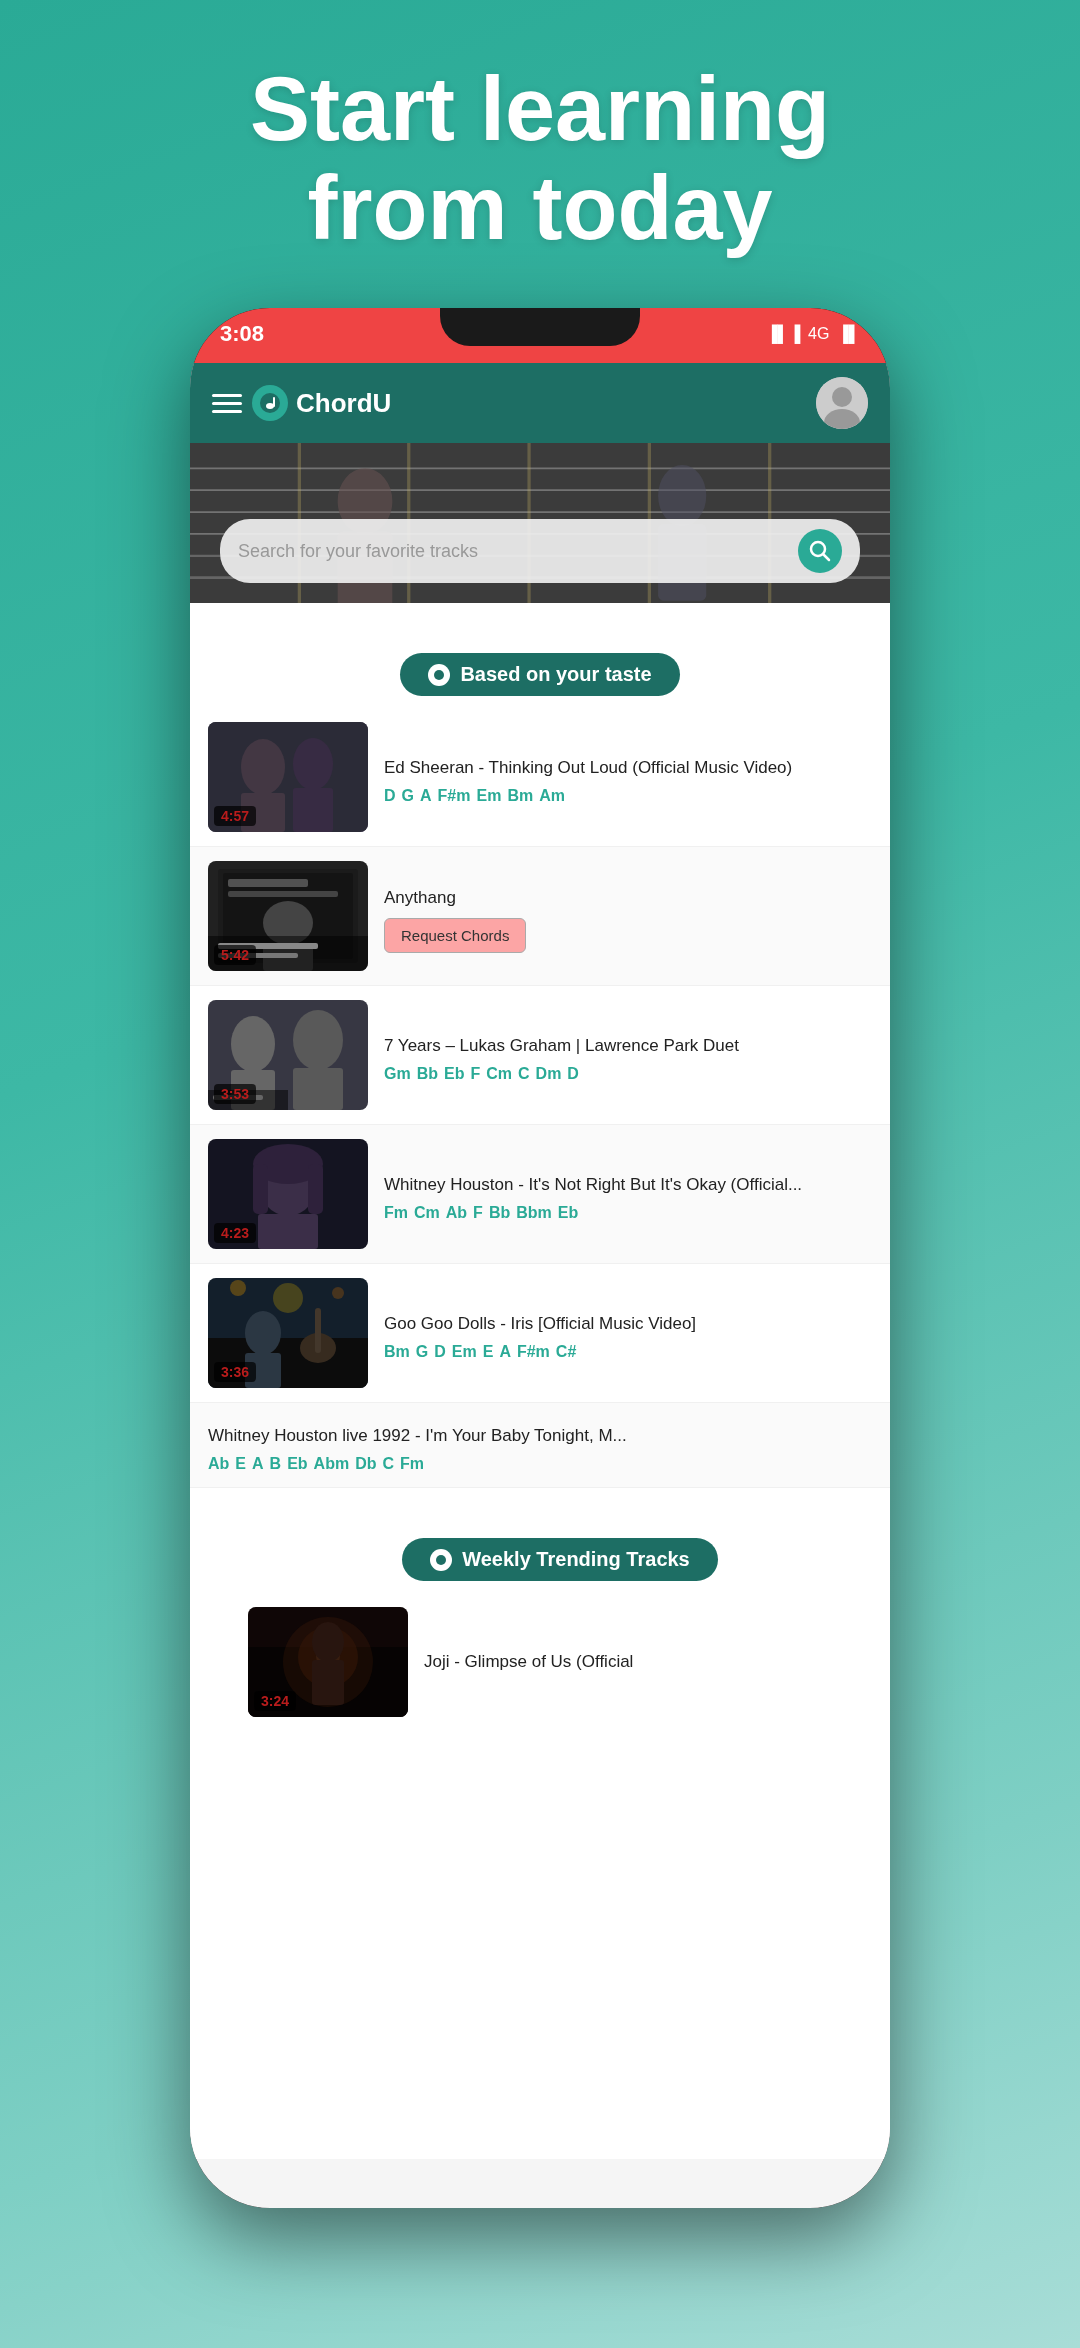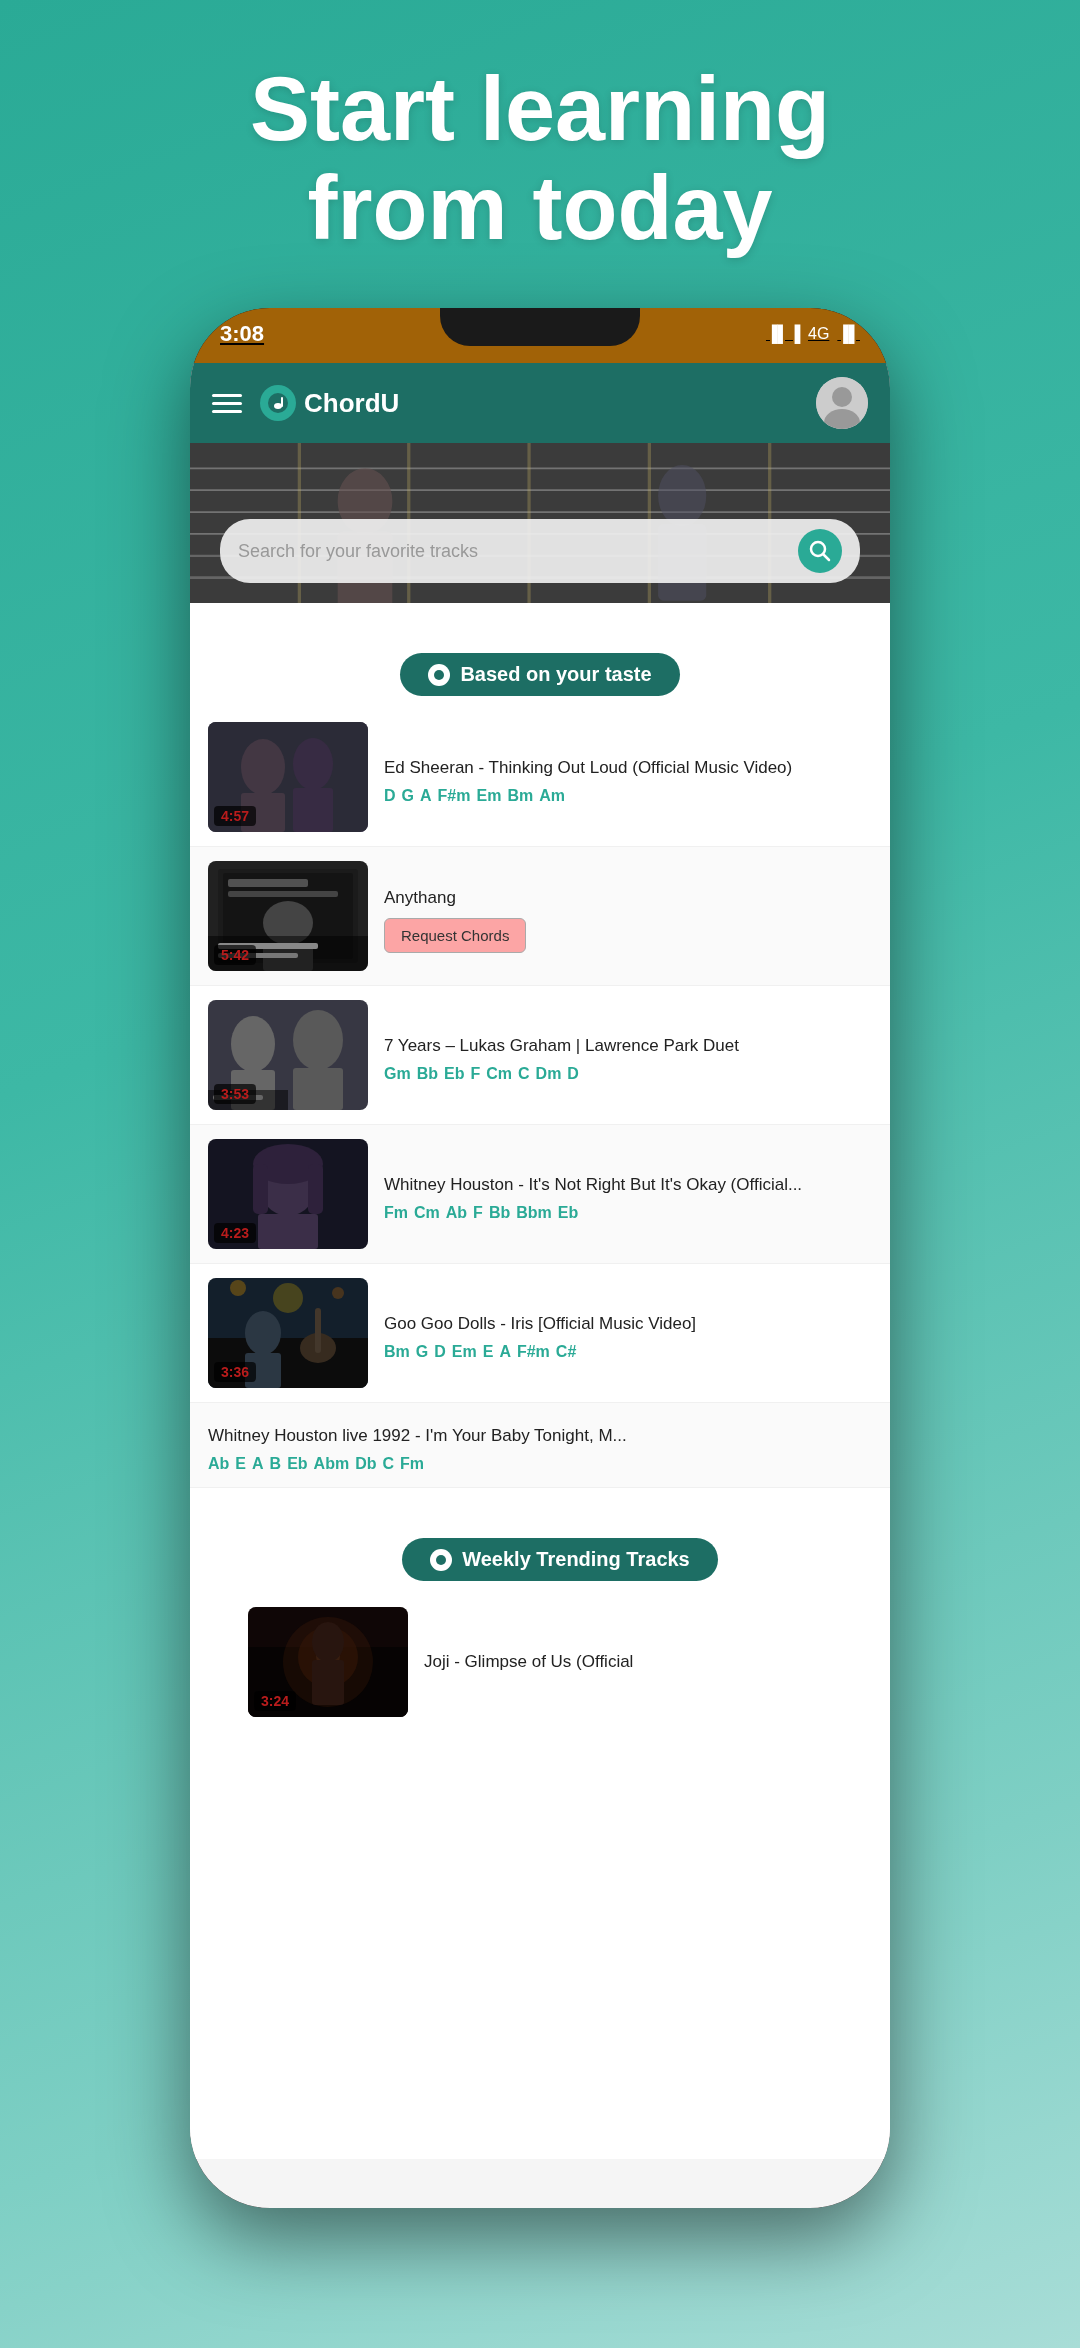--- a/index.html
+++ b/index.html
@@ -53,28 +53,27 @@
       z-index: 20;
     }
 
     
     .status-bar {
       position: absolute;
       top: 0;
       left: 0;
       right: 0;
       height: 55px;
-      background: #a16207;
+      background: #ef4444;
       display: flex;
       align-items: center;
       justify-content: space-between;
       padding: 12px 30px;
       padding-top: 8px;
       z-index: 10;
-      text-decoration: underline;
     }
 
     .status-time {
       color: white;
       font-size: 22px;
       font-weight: 700;
     }
 
     .status-icons {
       display: flex;
@@ -101,21 +100,21 @@
       background: #1d6e64;
       padding: 14px 22px;
       display: flex;
       align-items: center;
       justify-content: space-between;
     }
 
     .header-left {
       display: flex;
       align-items: center;
-      gap: 18px;
+      gap: 10px;
       justify-content: center;
     }
 
     .hamburger {
       display: flex;
       flex-direction: column;
       gap: 5px;
       cursor: pointer;
     }
     .hamburger span {

